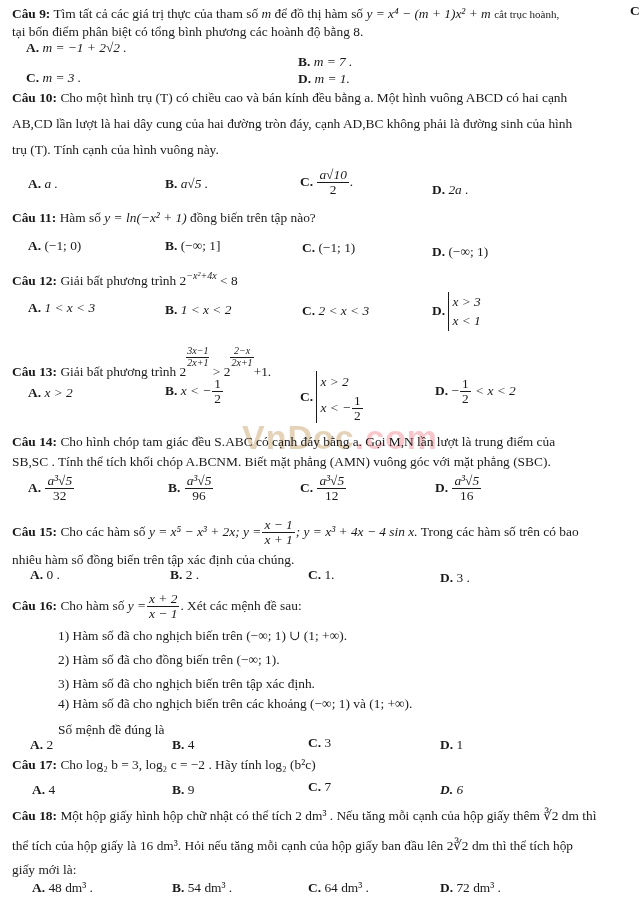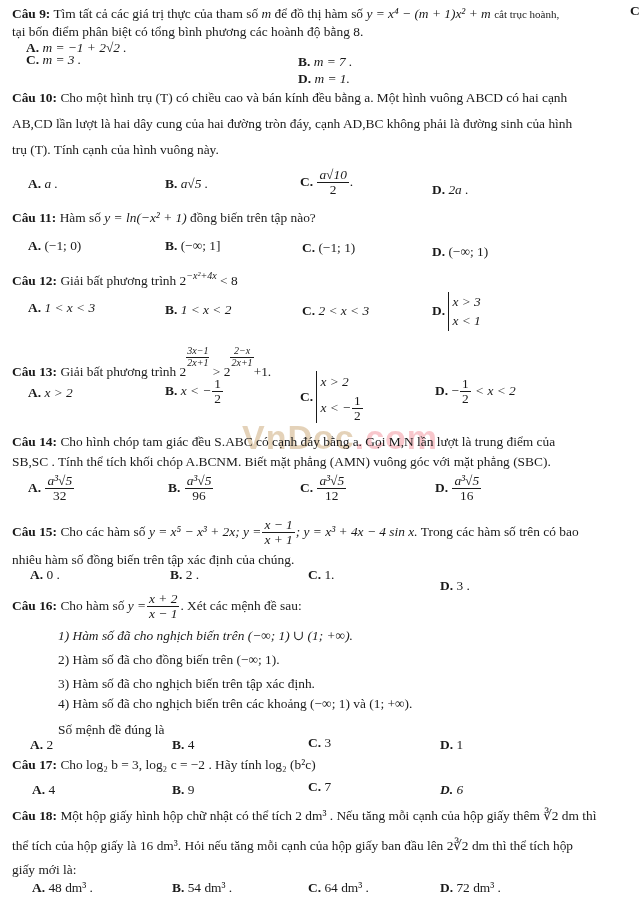--- a/index.html
+++ b/index.html
@@ -30,21 +30,21 @@
   <span class="q">Câu 9:</span>
   <span>Tìm tất cả các giá trị thực của tham số</span>
   <span class="m">m</span>
   <span>để đồ thị hàm số</span>
   <span class="m">y = x⁴ − (m + 1)x² + m</span>
   <span style="font-size:11px">cắt trục hoành,</span>
 </div>
 <div class="ab" style="left:630px;top:3px;font-weight:bold;">C</div>
 <div class="ab" style="left:12px;top:24px;">tại bốn điểm phân biệt có tổng bình phương các hoành độ bằng 8.</div>
 <div class="ab" style="left:26px;top:40px;"><span class="lbl">A.</span> <span class="m">m = −1 + 2√2 .</span></div>
-<div class="ab" style="left:26px;top:52px;"><span class="lbl">C.</span> <span class="m">m = 3 .</span></div>
+<div class="ab" style="left:26px;top:70px;"><span class="lbl">C.</span> <span class="m">m = 3 .</span></div>
 <div class="ab" style="left:298px;top:54px;"><span class="lbl">B.</span> <span class="m">m = 7 .</span></div>
 <div class="ab" style="left:298px;top:71px;"><span class="lbl">D.</span> <span class="m">m = 1.</span></div>
 
 <div class="ab" style="left:12px;top:90px;">
   <span class="q">Câu 10:</span>
   <span>Cho một hình trụ (T) có chiều cao và bán kính đều bằng a. Một hình vuông ABCD có hai cạnh</span>
 </div>
 <div class="ab" style="left:12px;top:116px;">AB,CD lần lượt là hai dây cung của hai đường tròn đáy, cạnh AD,BC không phải là đường sinh của hình</div>
 <div class="ab" style="left:12px;top:142px;">trụ (T). Tính cạnh của hình vuông này.</div>
 <div class="ab" style="left:28px;top:176px;"><span class="lbl">A.</span> <span class="m">a .</span></div>
@@ -98,28 +98,28 @@
   <span class="q">Câu 15:</span>
   <span>Cho các hàm số</span>
   <span class="m">y = x⁵ − x³ + 2x;</span>
   <span class="m">y =</span><span class="frac m"><span class="n">x − 1</span><span class="d">x + 1</span></span><span class="m">; y = x³ + 4x − 4 sin x.</span>
   <span>Trong các hàm số trên có bao</span>
 </div>
 <div class="ab" style="left:12px;top:552px;">nhiêu hàm số đồng biến trên tập xác định của chúng.</div>
 <div class="ab" style="left:30px;top:567px;"><span class="lbl">A.</span> <span>0 .</span></div>
 <div class="ab" style="left:170px;top:567px;"><span class="lbl">B.</span> <span>2 .</span></div>
 <div class="ab" style="left:308px;top:567px;"><span class="lbl">C.</span> <span>1.</span></div>
-<div class="ab" style="left:440px;top:570px;margin-top:8px;"><span class="lbl">D.</span> <span>3 .</span></div>
+<div class="ab" style="left:440px;top:570px;"><span class="lbl">D.</span> <span>3 .</span></div>
 
 <div class="ab" style="left:12px;top:592px;">
   <span class="q">Câu 16:</span>
   <span>Cho hàm số</span>
   <span class="m">y =</span><span class="frac m"><span class="n">x + 2</span><span class="d">x − 1</span></span><span>. Xét các mệnh đề sau:</span>
 </div>
-<div class="ab" style="left:58px;top:628px;font-style:italic;">1) Hàm số đã cho nghịch biến trên (−∞; 1) ∪ (1; +∞).</div>
+<div class="ab" style="left:58px;top:628px;">1) Hàm số đã cho nghịch biến trên (−∞; 1) ∪ (1; +∞).</div>
 <div class="ab" style="left:58px;top:652px;">2) Hàm số đã cho đồng  biến trên (−∞; 1).</div>
 <div class="ab" style="left:58px;top:676px;">3) Hàm số đã cho nghịch biến trên tập xác định.</div>
 <div class="ab" style="left:58px;top:696px;">4) Hàm số đã cho nghịch biến trên các khoảng (−∞; 1) và (1; +∞).</div>
 <div class="ab" style="left:58px;top:722px;">Số mệnh đề đúng là</div>
 <div class="ab" style="left:30px;top:737px;"><span class="lbl">A.</span> <span>2</span></div>
 <div class="ab" style="left:172px;top:737px;"><span class="lbl">B.</span> <span>4</span></div>
 <div class="ab" style="left:308px;top:735px;"><span class="lbl">C.</span> <span>3</span></div>
 <div class="ab" style="left:440px;top:737px;"><span class="lbl">D.</span> <span>1</span></div>
 
 <div class="ab" style="left:12px;top:757px;">

